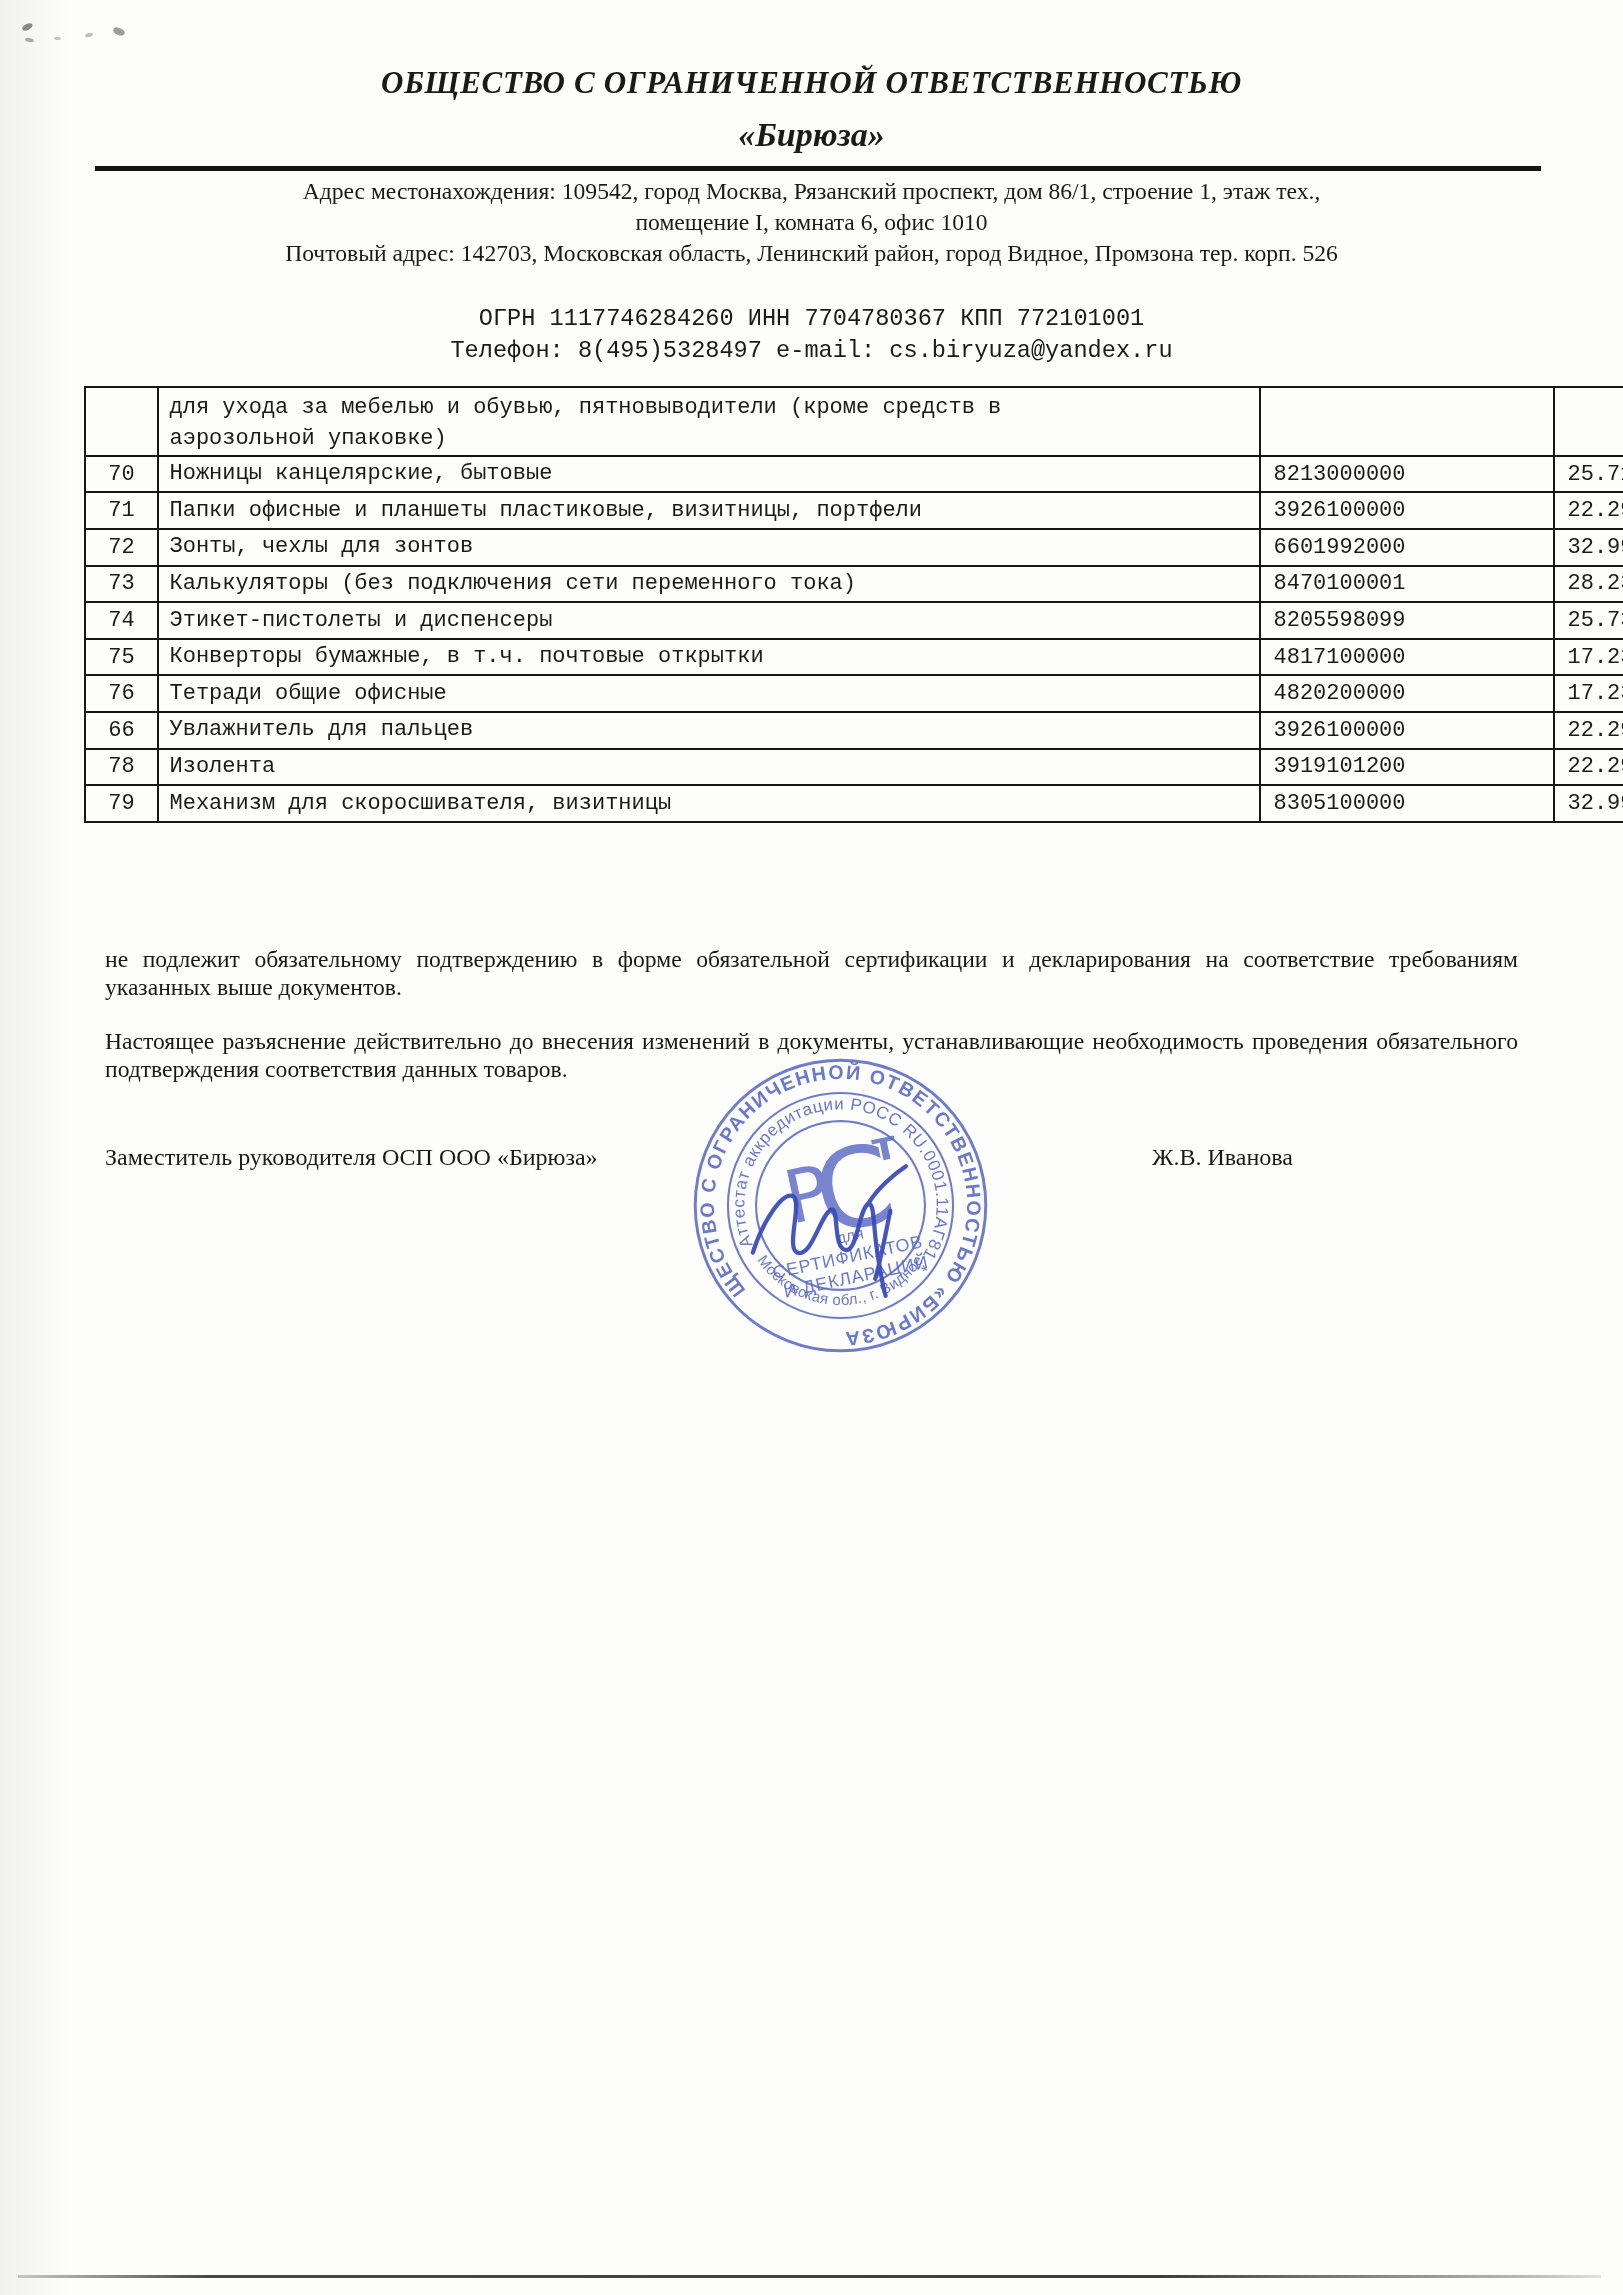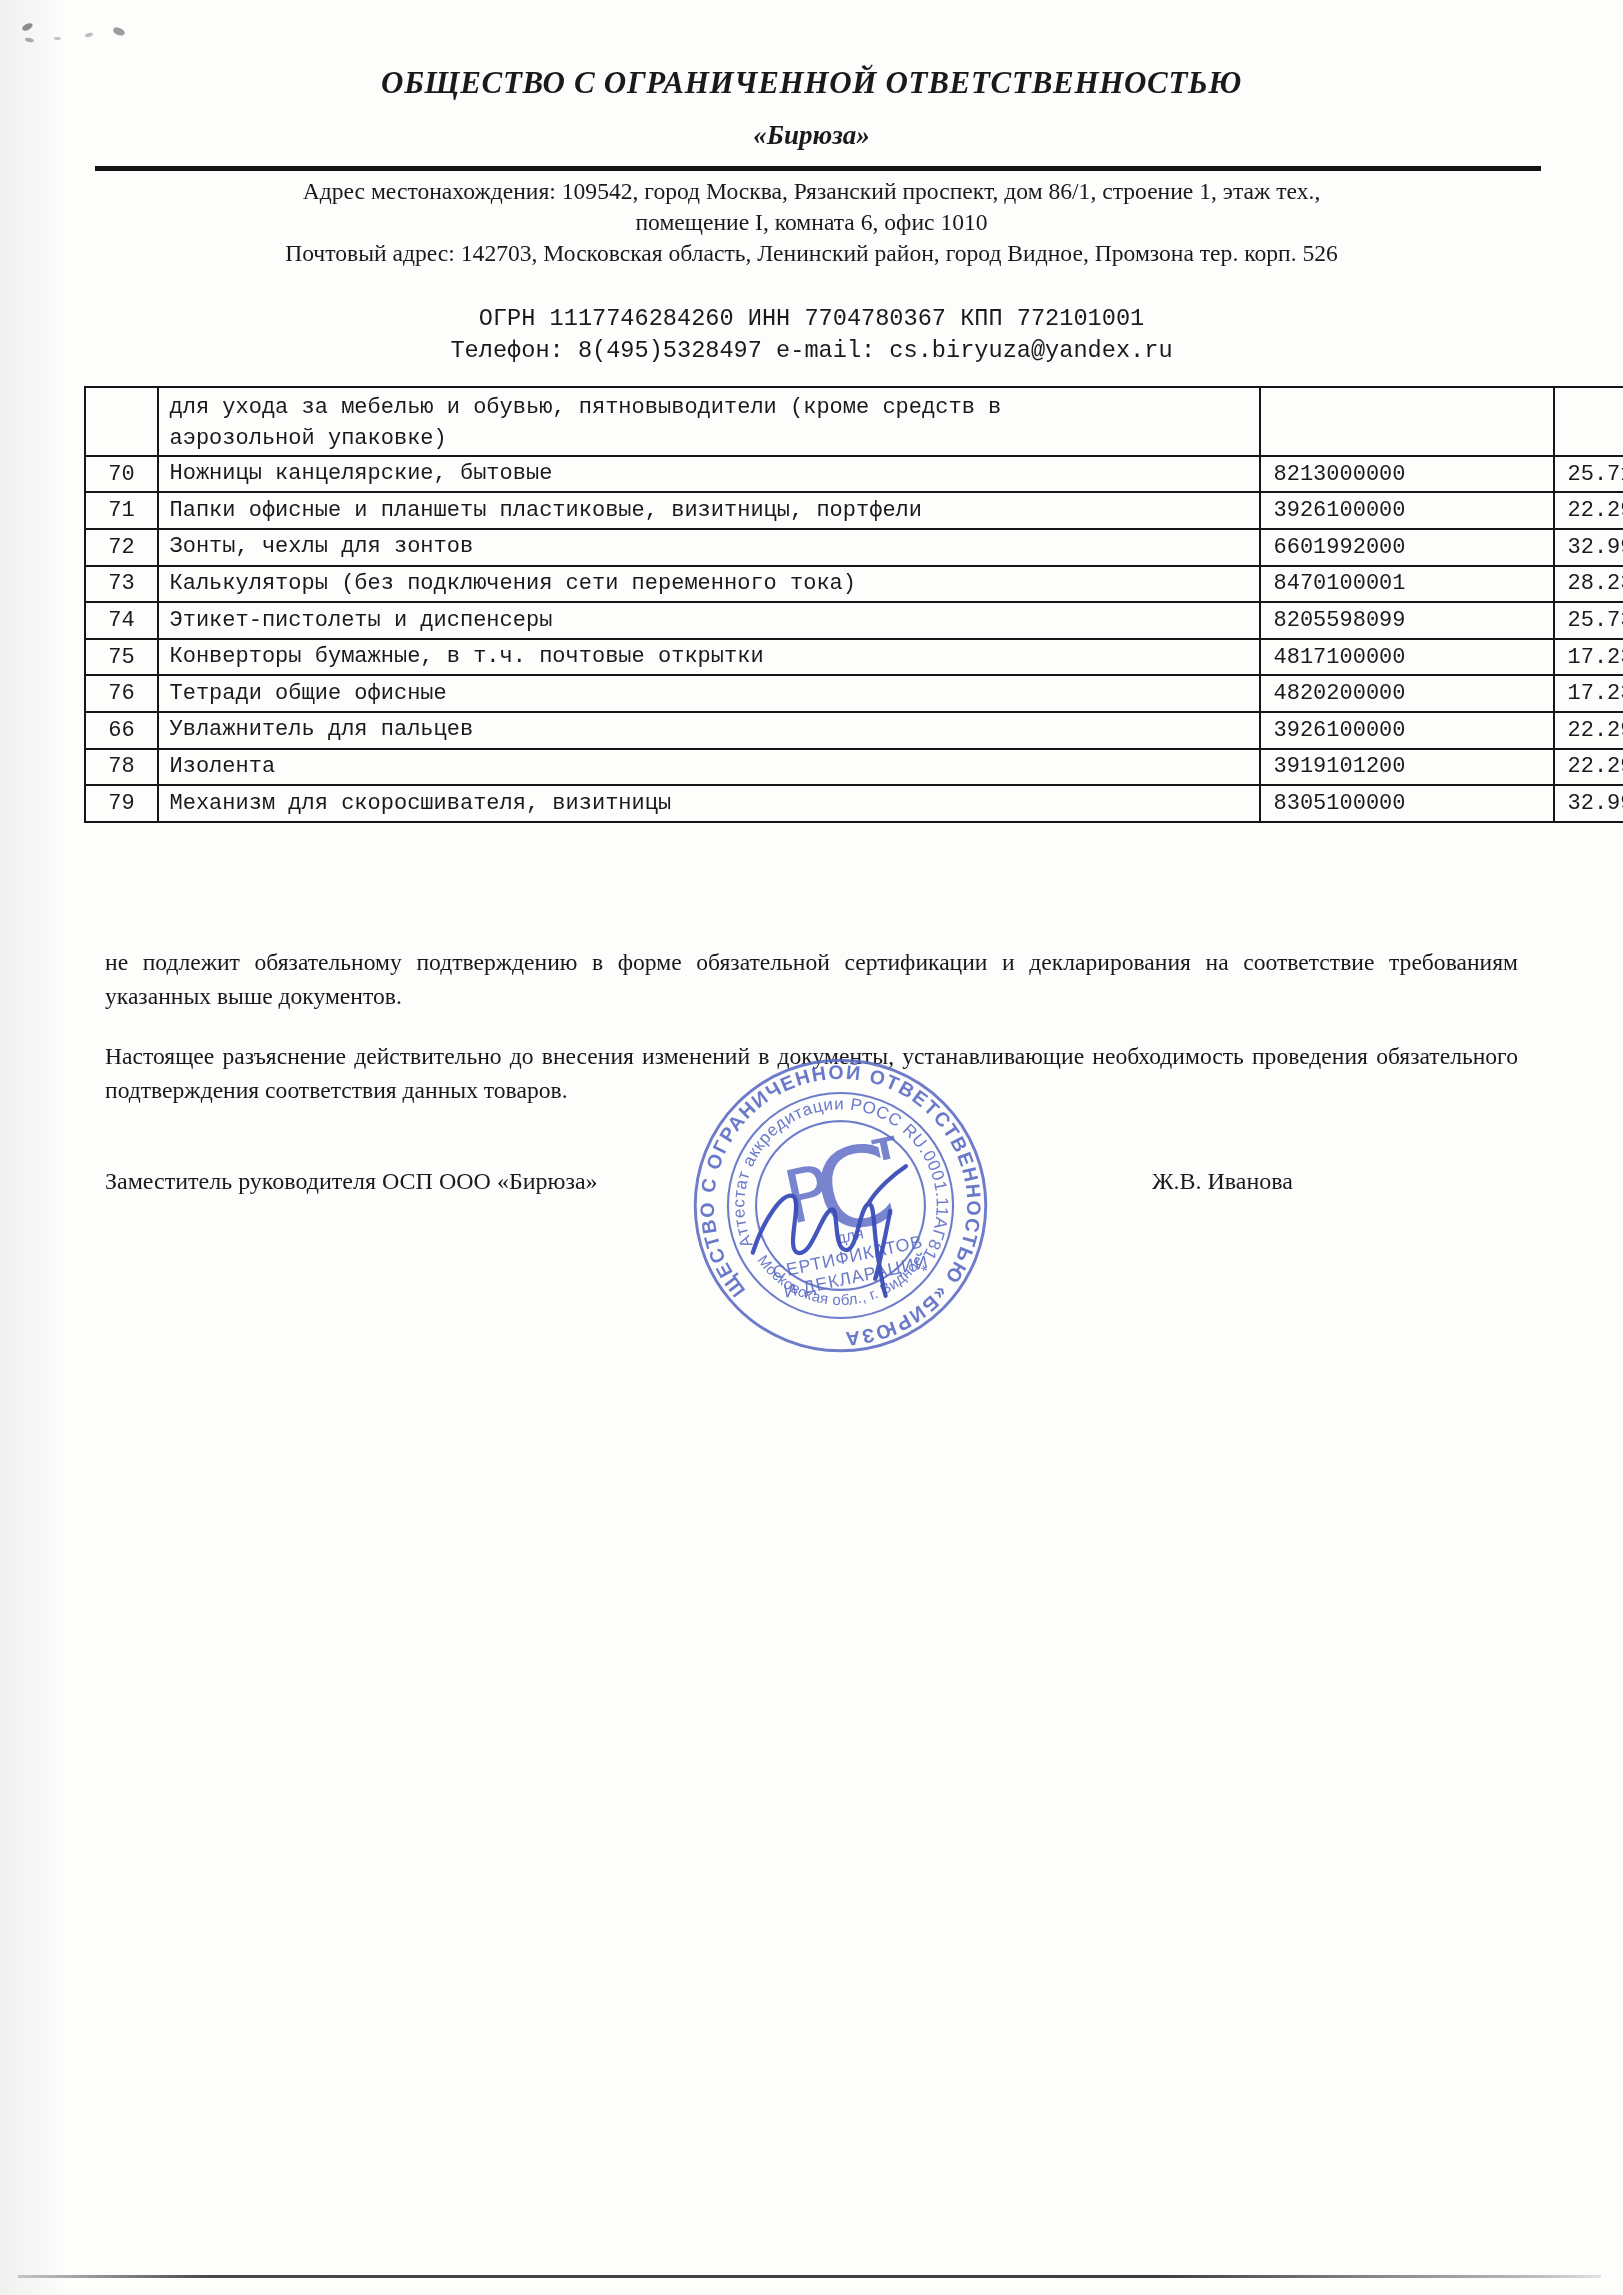--- a/index.html
+++ b/index.html
@@ -20,21 +20,21 @@
   .speck{position:absolute;background:#8b8b8b;border-radius:45% 55% 50% 50%;}
 
   .letterhead{ text-align:center; }
   .org-type{
     margin:0;padding-top:63px;
     font-size:31px;font-weight:700;font-style:italic;
     letter-spacing:0.7px;line-height:39px;
   }
   .org-name{
     margin:0;padding-top:14.4px;
-    font-size:27px;font-weight:700;font-style:italic;
+    font-size:34px;font-weight:700;font-style:italic;
     line-height:38px;
   }
   .head-rule{
     margin:11.8px auto 0 95px;width:1446px;height:0;
     border:none;border-top:5.2px solid #141414;
   }
   .addr-block{ font-size:23.6px; line-height:31px; margin-top:5.2px;}
   .reg-block{ text-align:center; font-size:23.6px; line-height:32px; margin-top:34px;font-family:Liberation Mono, monospace;}
 
   table.goods{
@@ -53,21 +53,21 @@
   td.c-num{width:69px;text-align:center;}
   td.c-desc{width:899px;padding:1.3px 190px 1.3px 10.5px;line-height:32px;}
   td.c-tn{width:278px;padding-left:13px;}
   td.c-okpd{width:206px;padding-left:13px;}
   tr.r-std{height:32px;}
   tr.r-carry{height:63px;}
   tr.r-carry td.c-desc{line-height:31px;padding-top:3.9px;vertical-align:top;}
 
   .bodytext{
     margin:8px 105px;
-    font-size:23.6px;line-height:34px;
+    font-size:23.6px;line-height:28px;
     text-align:justify;text-align-last:left;
     color:#181818;
   }
   .p1{margin-top:122px;}
   .p2{margin-top:26px;}
   .p3{margin-top:25px;text-align:left;}
 
   .sig-row{
     position:relative;
     margin:61px 330px 0 105px;

